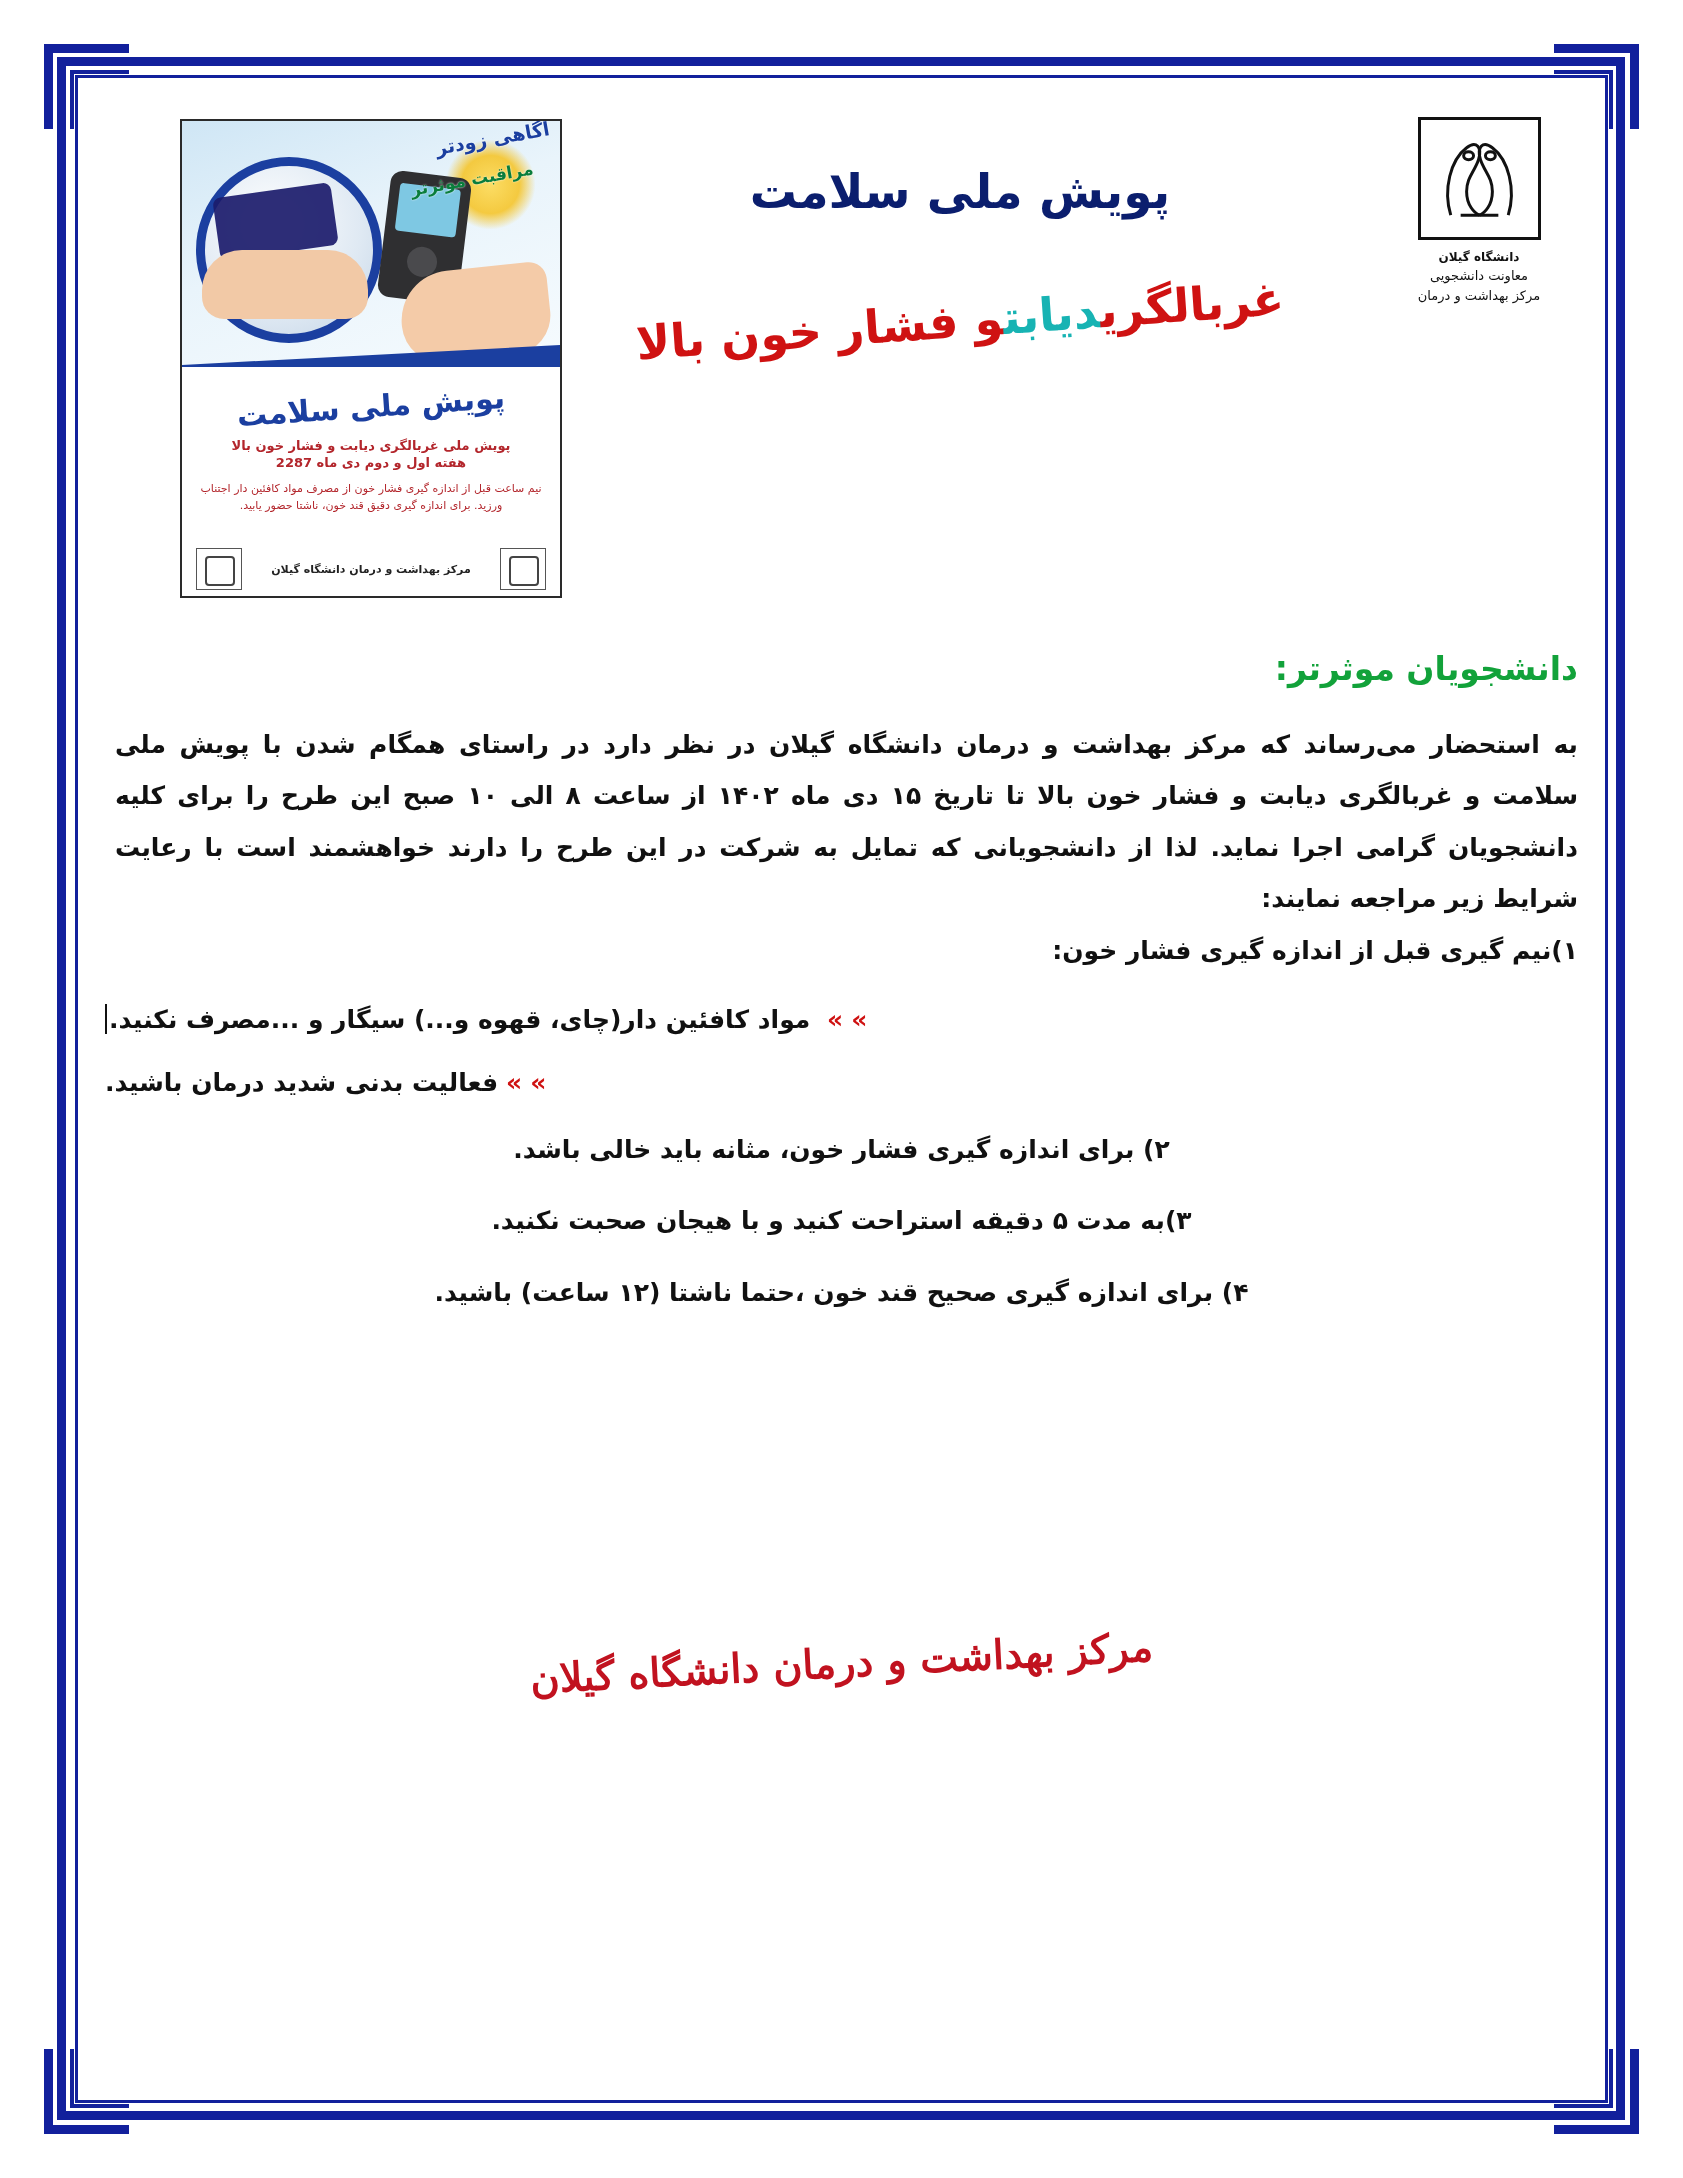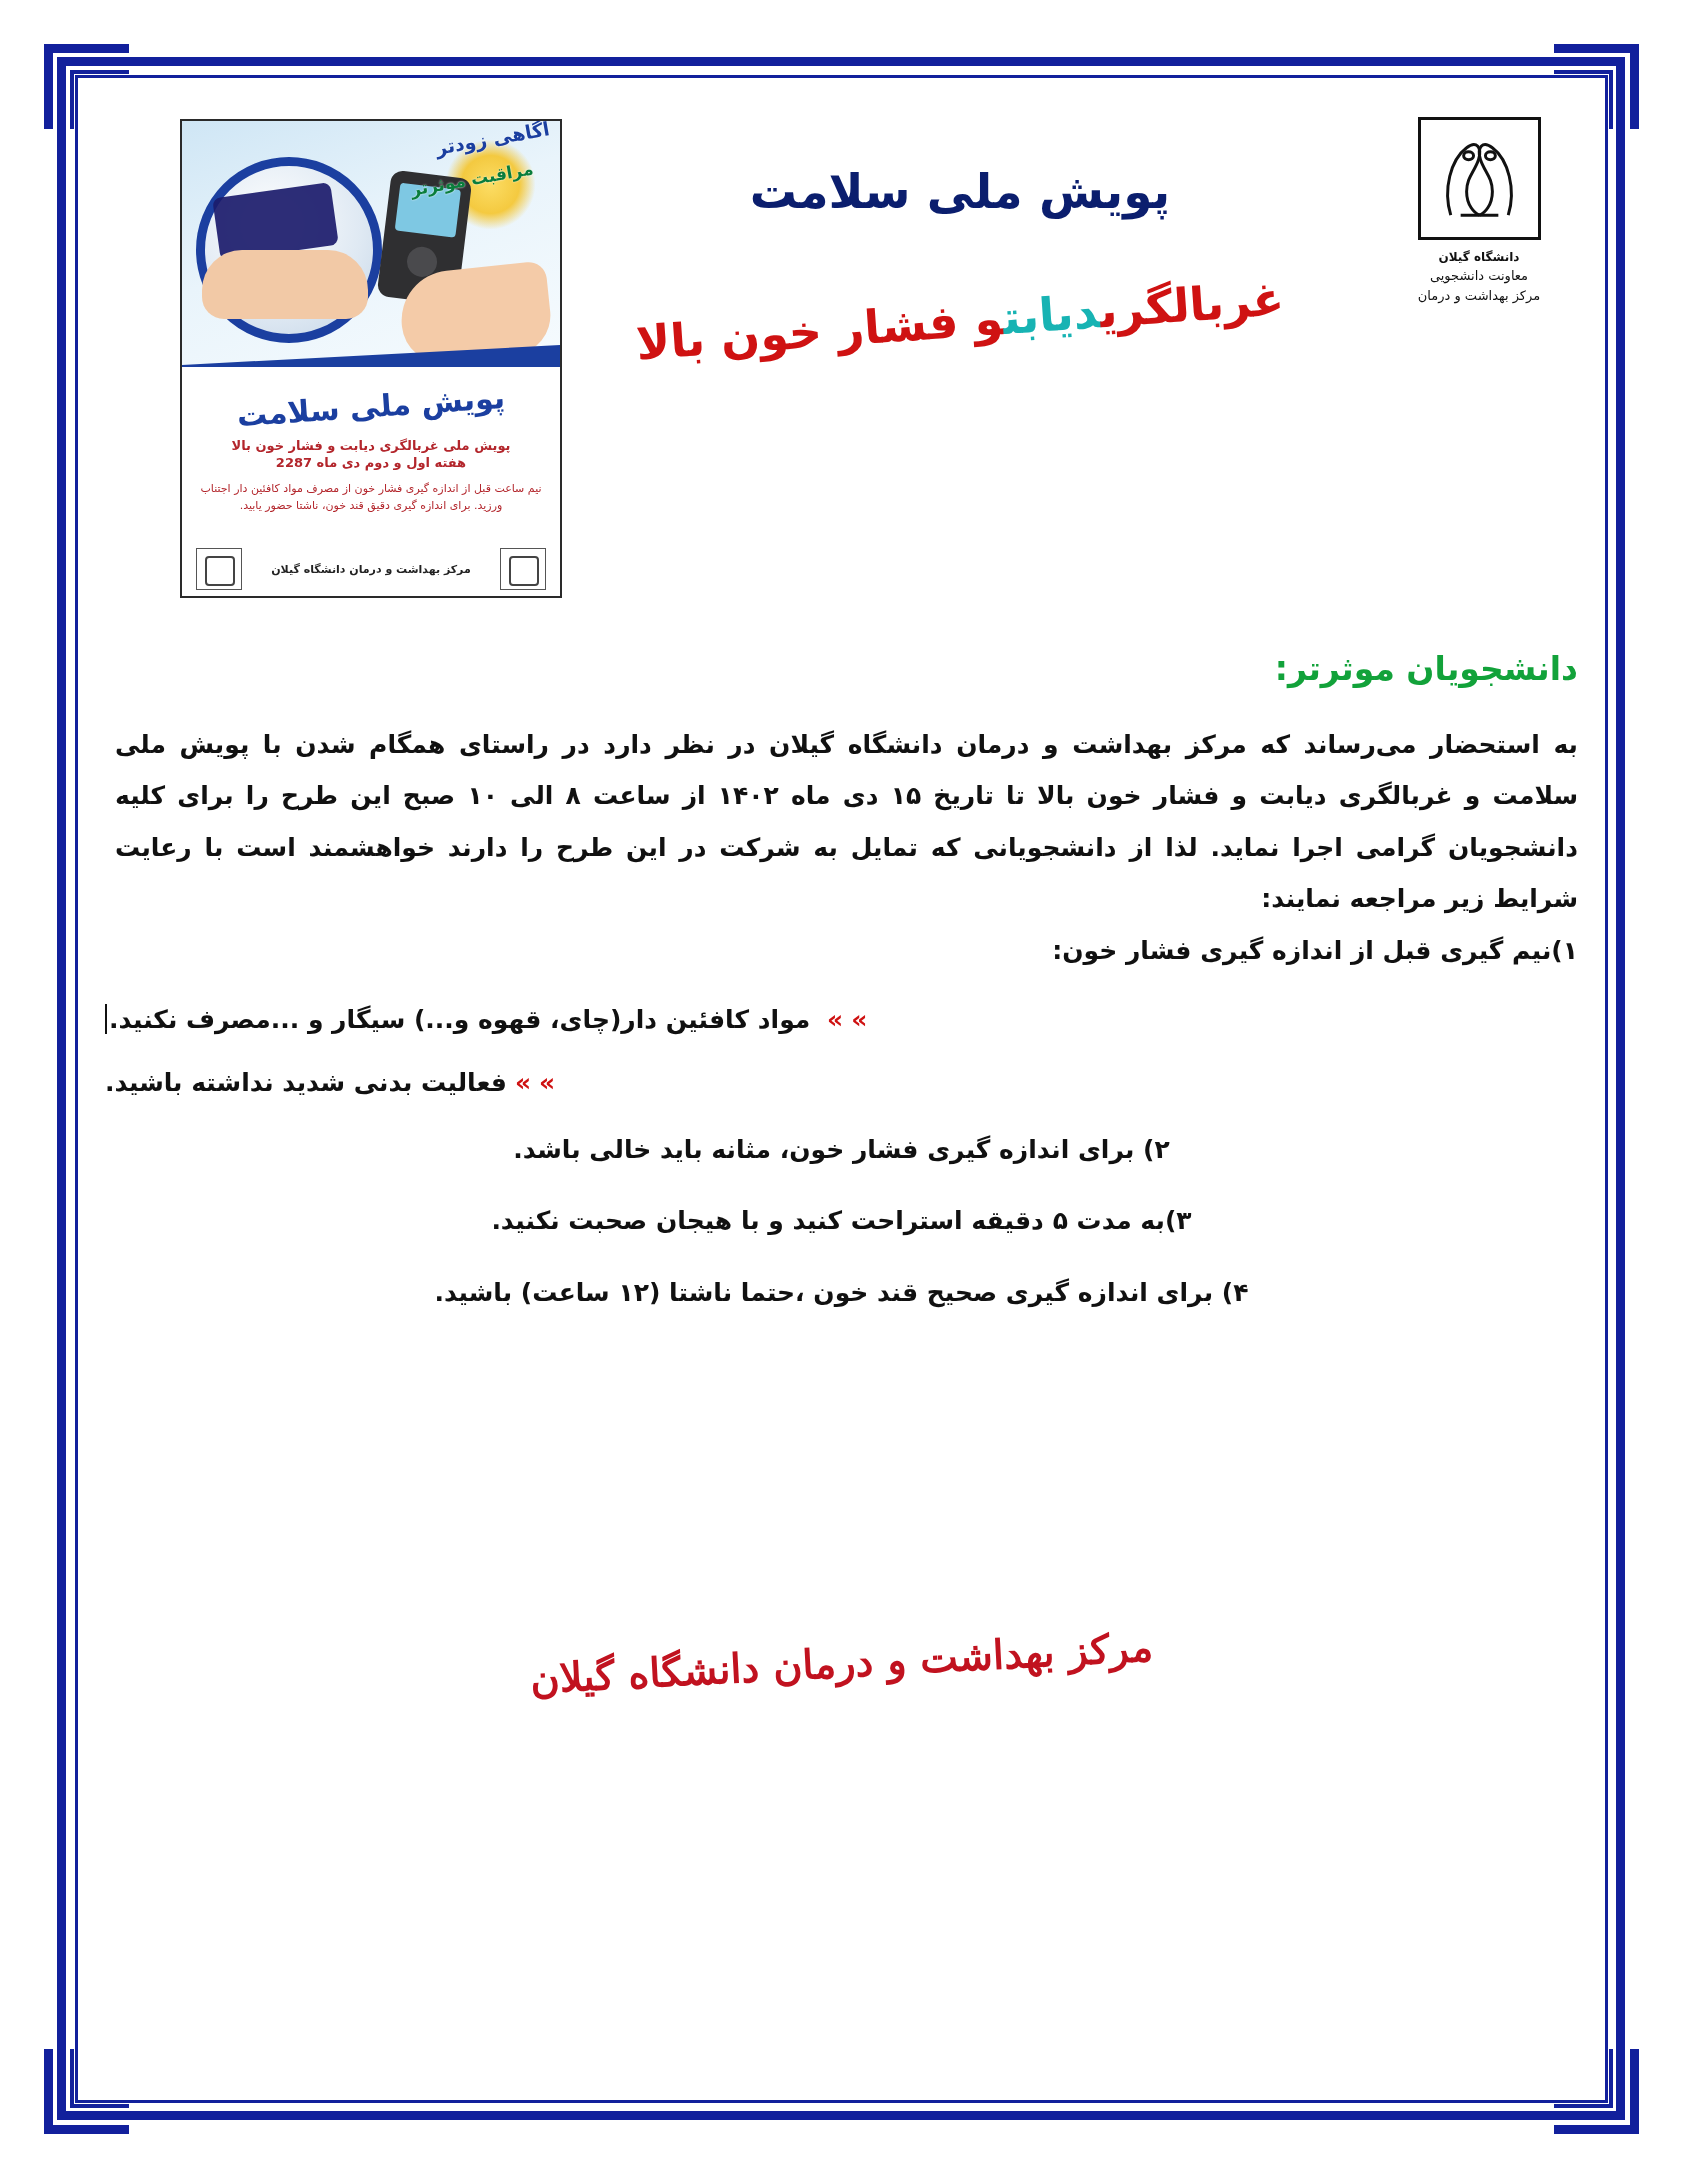--- a/index.html
+++ b/index.html
@@ -476,21 +476,21 @@
       <div class="li li-indent-1">
         <span>۱)</span><span>نیم گیری قبل از اندازه گیری فشار خون:</span>
       </div>
 
       <div class="li-bullet">
         <span class="chev">»</span><span class="chev">»</span>
         <span>مواد کافئین دار(چای، قهوه و...) سیگار و ...مصرف نکنید.</span><span class="caret"></span>
       </div>
 
       <div class="li-bullet">
-        <span class="chev">»</span><span class="chev">»</span><span>فعالیت بدنی شدید نداشته باشید.</span>
+        <span class="chev">»</span><span class="chev">»</span><span>فعالیت بدنی شدید درمان باشید.</span>
       </div>
 
       <div class="li li-center">
         <span>۲)</span>
         <span>برای اندازه گیری فشار خون، مثانه باید خالی باشد.</span>
       </div>
 
       <div class="li li-center">
         <span>۳)</span><span>به مدت ۵ دقیقه استراحت کنید و با هیجان صحبت نکنید.</span>
       </div>

